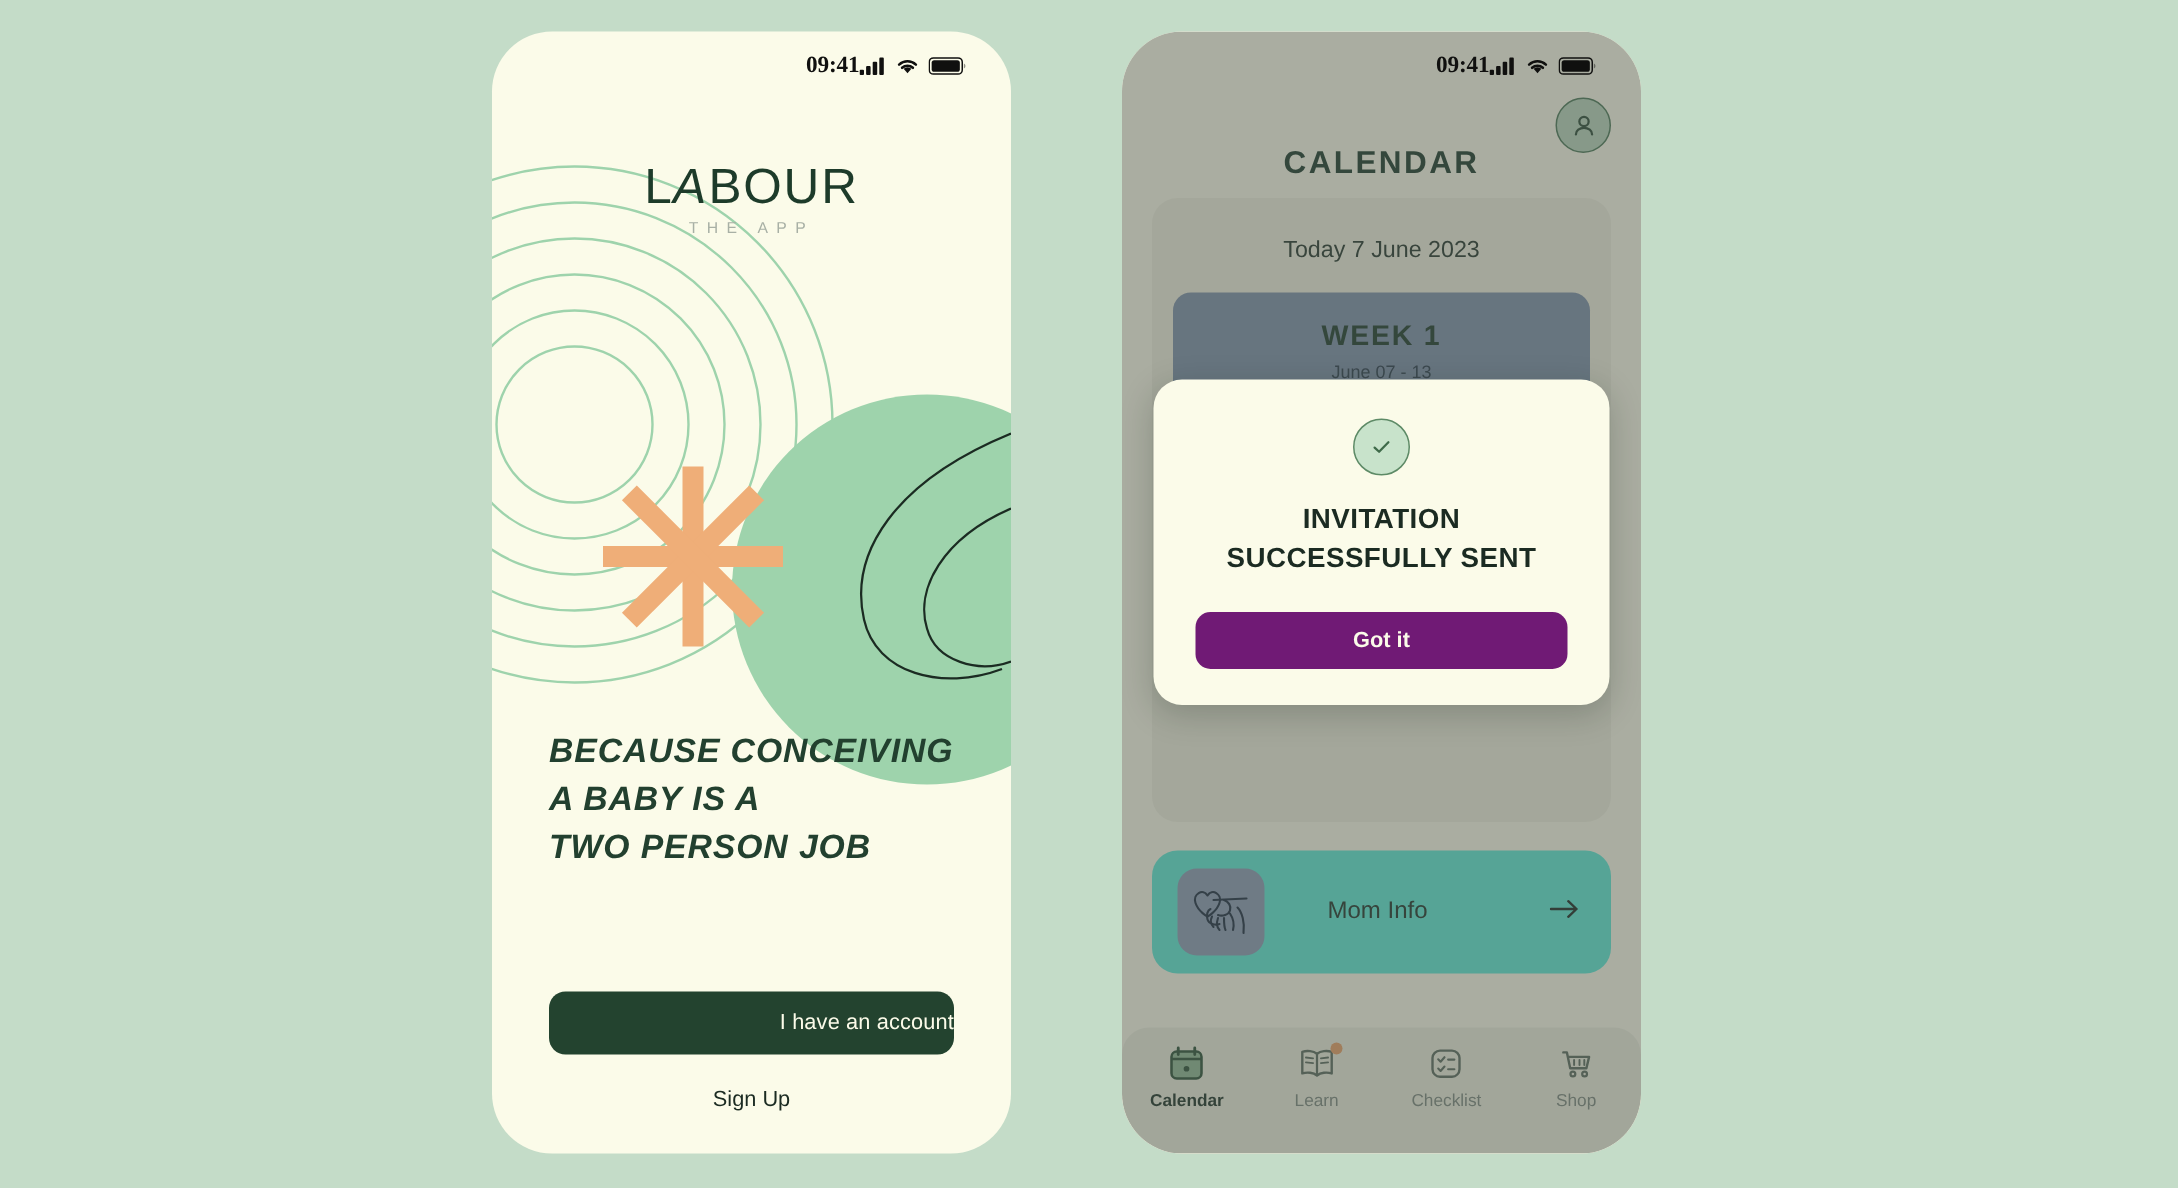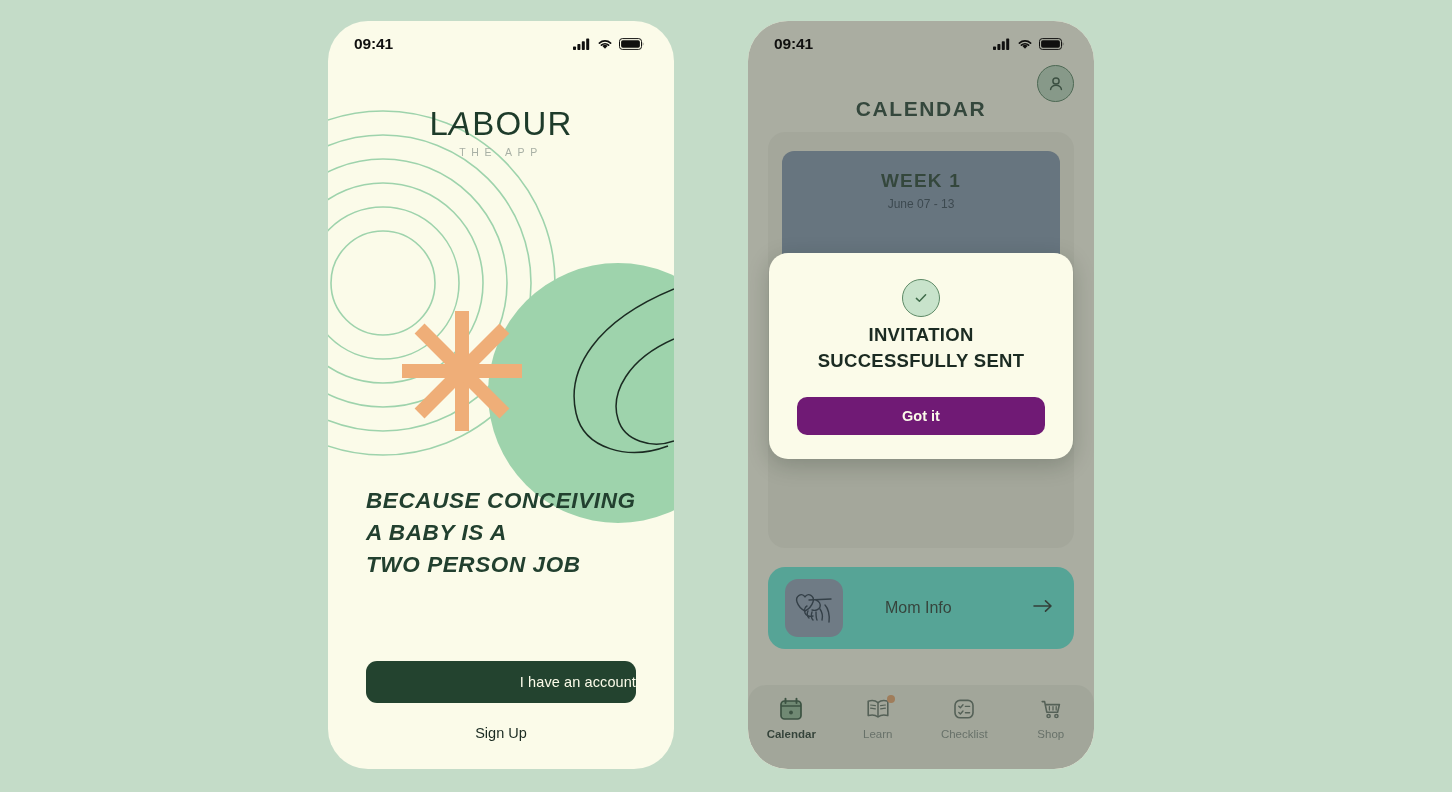--- a/index.html
+++ b/index.html
@@ -31,23 +31,24 @@
   #phone-left  { left: 328px; background: #fbfbe9; }
   #phone-right { left: 748px; background: #fbfbe9; }
 
   
   .status-bar {
     position: absolute;
     top: 0; left: 0; right: 4px;
     height: 46px;
     display: flex;
     align-items: center;
-    justify-content: space-between;
+    justify-content: flex-end;
     padding: 0 26px;
     z-index: 40;
+    font-family: Liberation Serif, serif;
   }
   .status-time {
     font-size: 15.5px;
     font-weight: bold;
     color: #10100f;
     letter-spacing: -0.1px;
   }
   .status-icons {
     display: flex;
     align-items: center;
@@ -298,21 +299,21 @@
     width: 38px; height: 38px;
     border-radius: 50%;
     background: #c8e3cb;
     border: 1.5px solid #5d8a66;
     margin: 0 auto;
     display: flex;
     align-items: center;
     justify-content: center;
   }
   .modal-title {
-    margin-top: 5px;
+    margin-top: 16px;
     font-size: 18.5px;
     font-weight: bold;
     color: #1b2b22;
     letter-spacing: 0.3px;
     line-height: 1.42;
   }
   .modal-body {
     margin-top: 17px;
     font-size: 14.5px;
     line-height: 1.38;
@@ -412,20 +413,21 @@
         <span class="app-title">CALENDAR</span>
       </div>
       <div class="avatar-btn">
         <svg width="18" height="18" viewBox="0 0 18 18">
           <circle cx="9" cy="6" r="3.1" fill="none" stroke="#2c4c36" stroke-width="1.5"></circle>
           <path d="M3.6 14.6 A5.4 4.4 0 0 1 14.4 14.6" fill="none" stroke="#2c4c36" stroke-width="1.5" stroke-linecap="round"></path>
         </svg>
       </div>
 
       <div class="calendar-card">
+        <div class="today-label">Today 7 June 2023</div>
         <div class="week-card">
           <div class="week-title">WEEK 1</div>
           <div class="week-range">June 07 - 13</div>
         </div>
       </div>
 
       <div class="info-card">
         <span class="info-thumb">
           <svg width="44" height="40" viewBox="0 0 44 40">
             <g fill="none" stroke="#1e2e40" stroke-width="1.4" stroke-linecap="round" stroke-linejoin="round">

